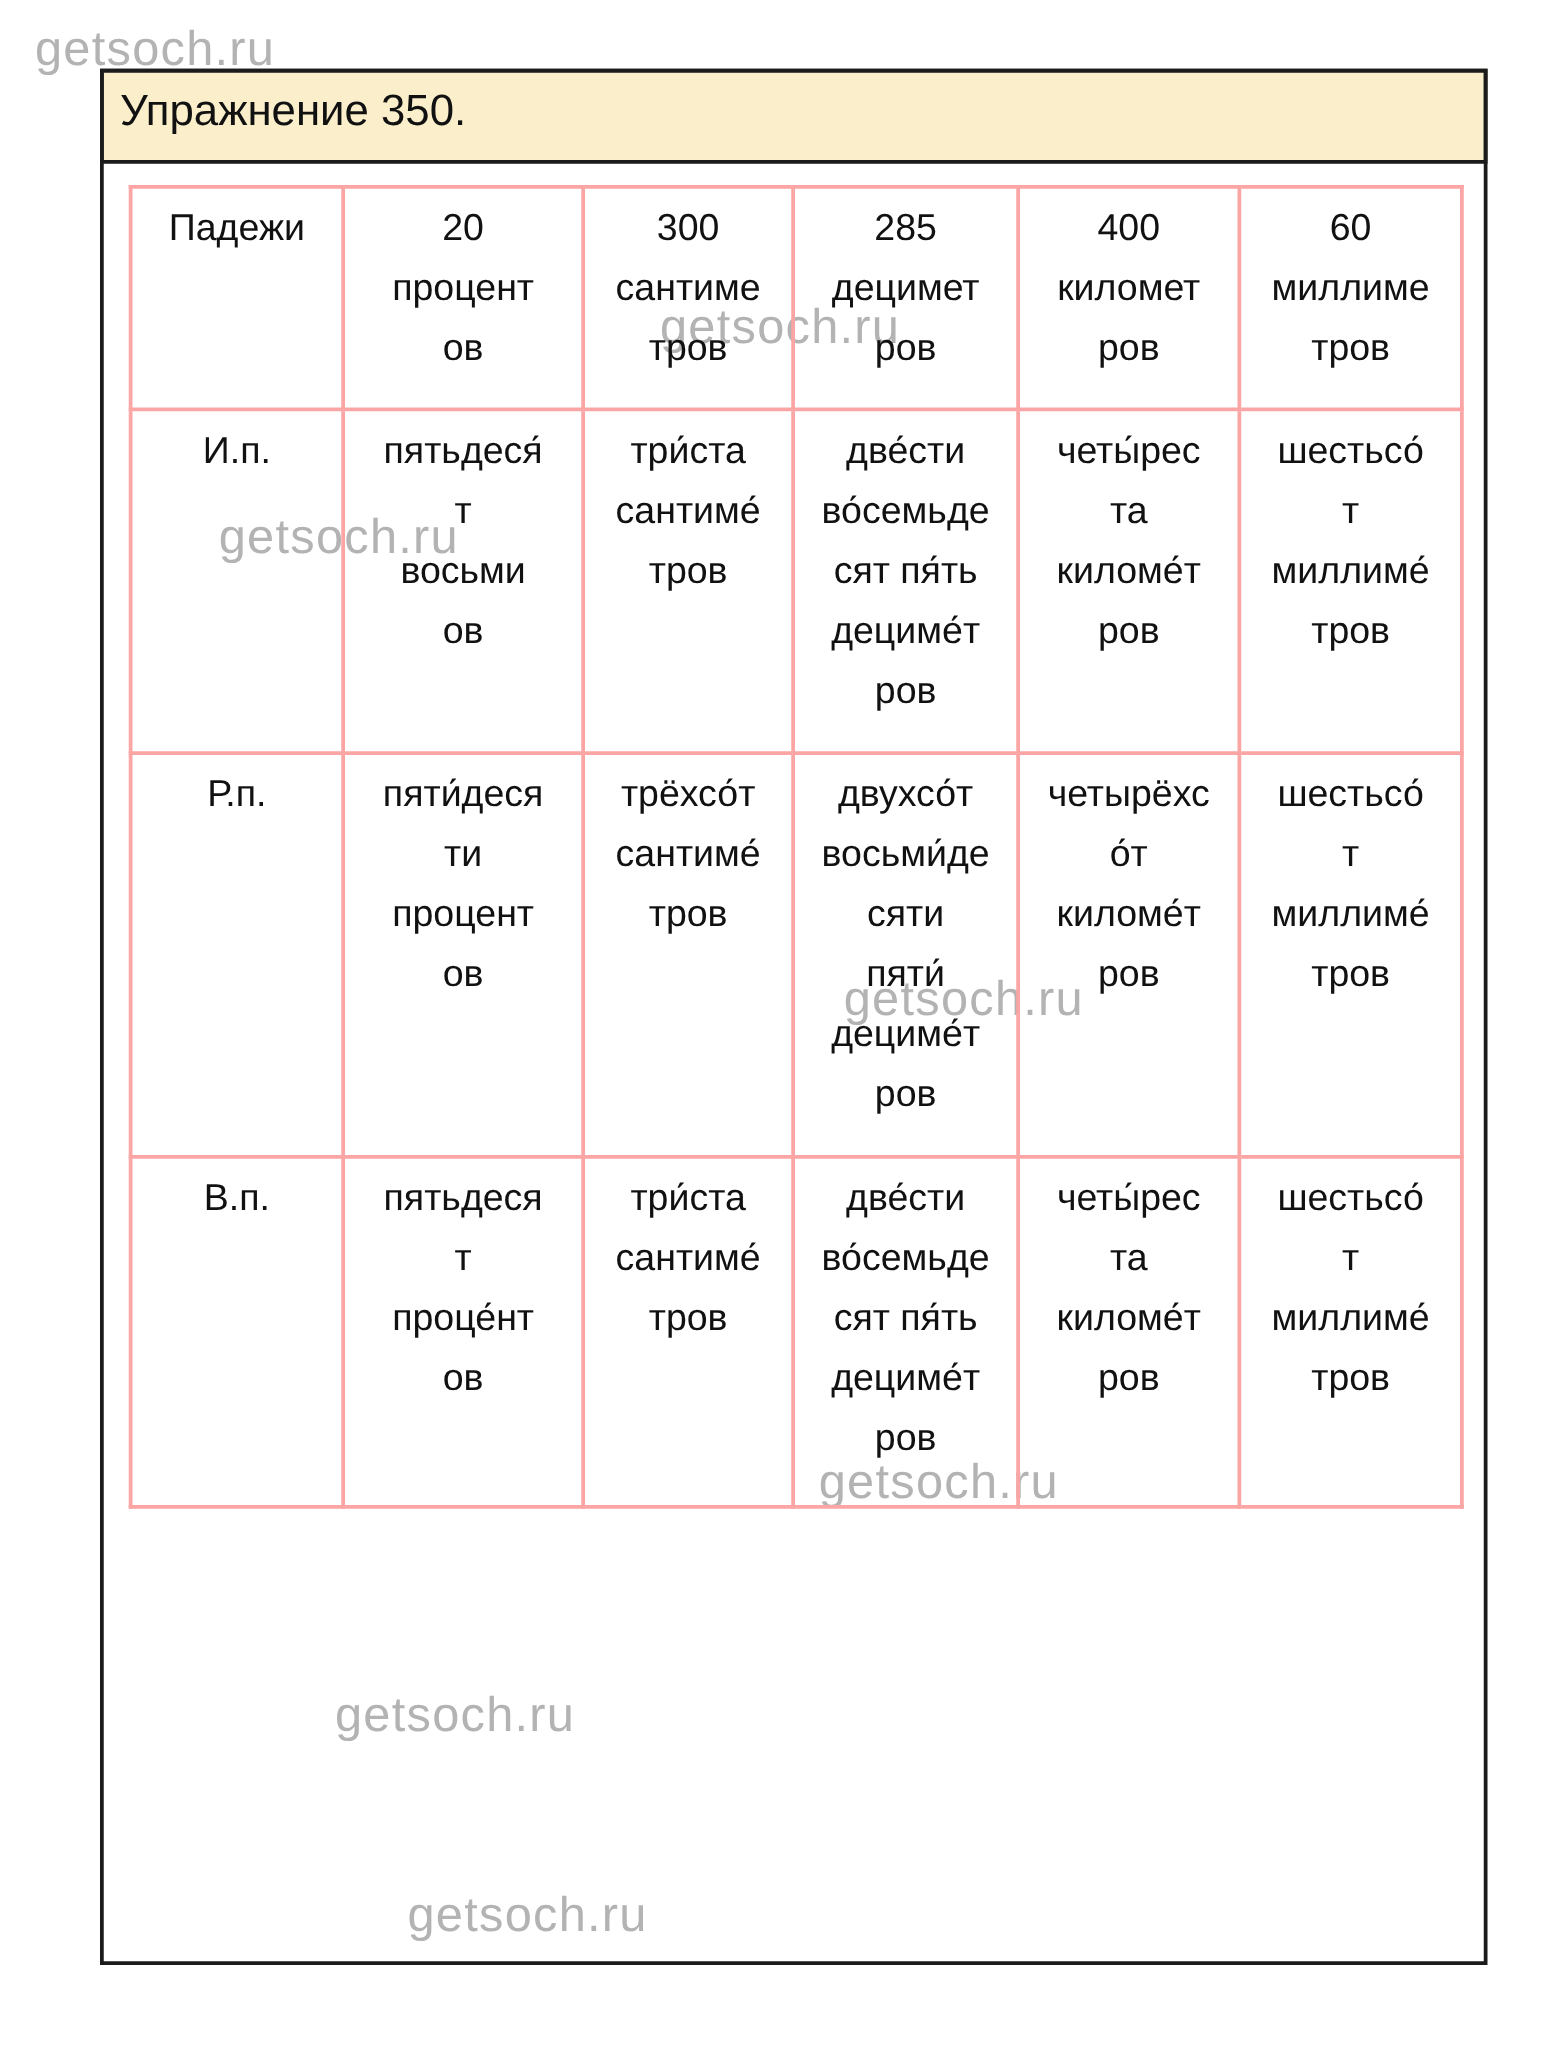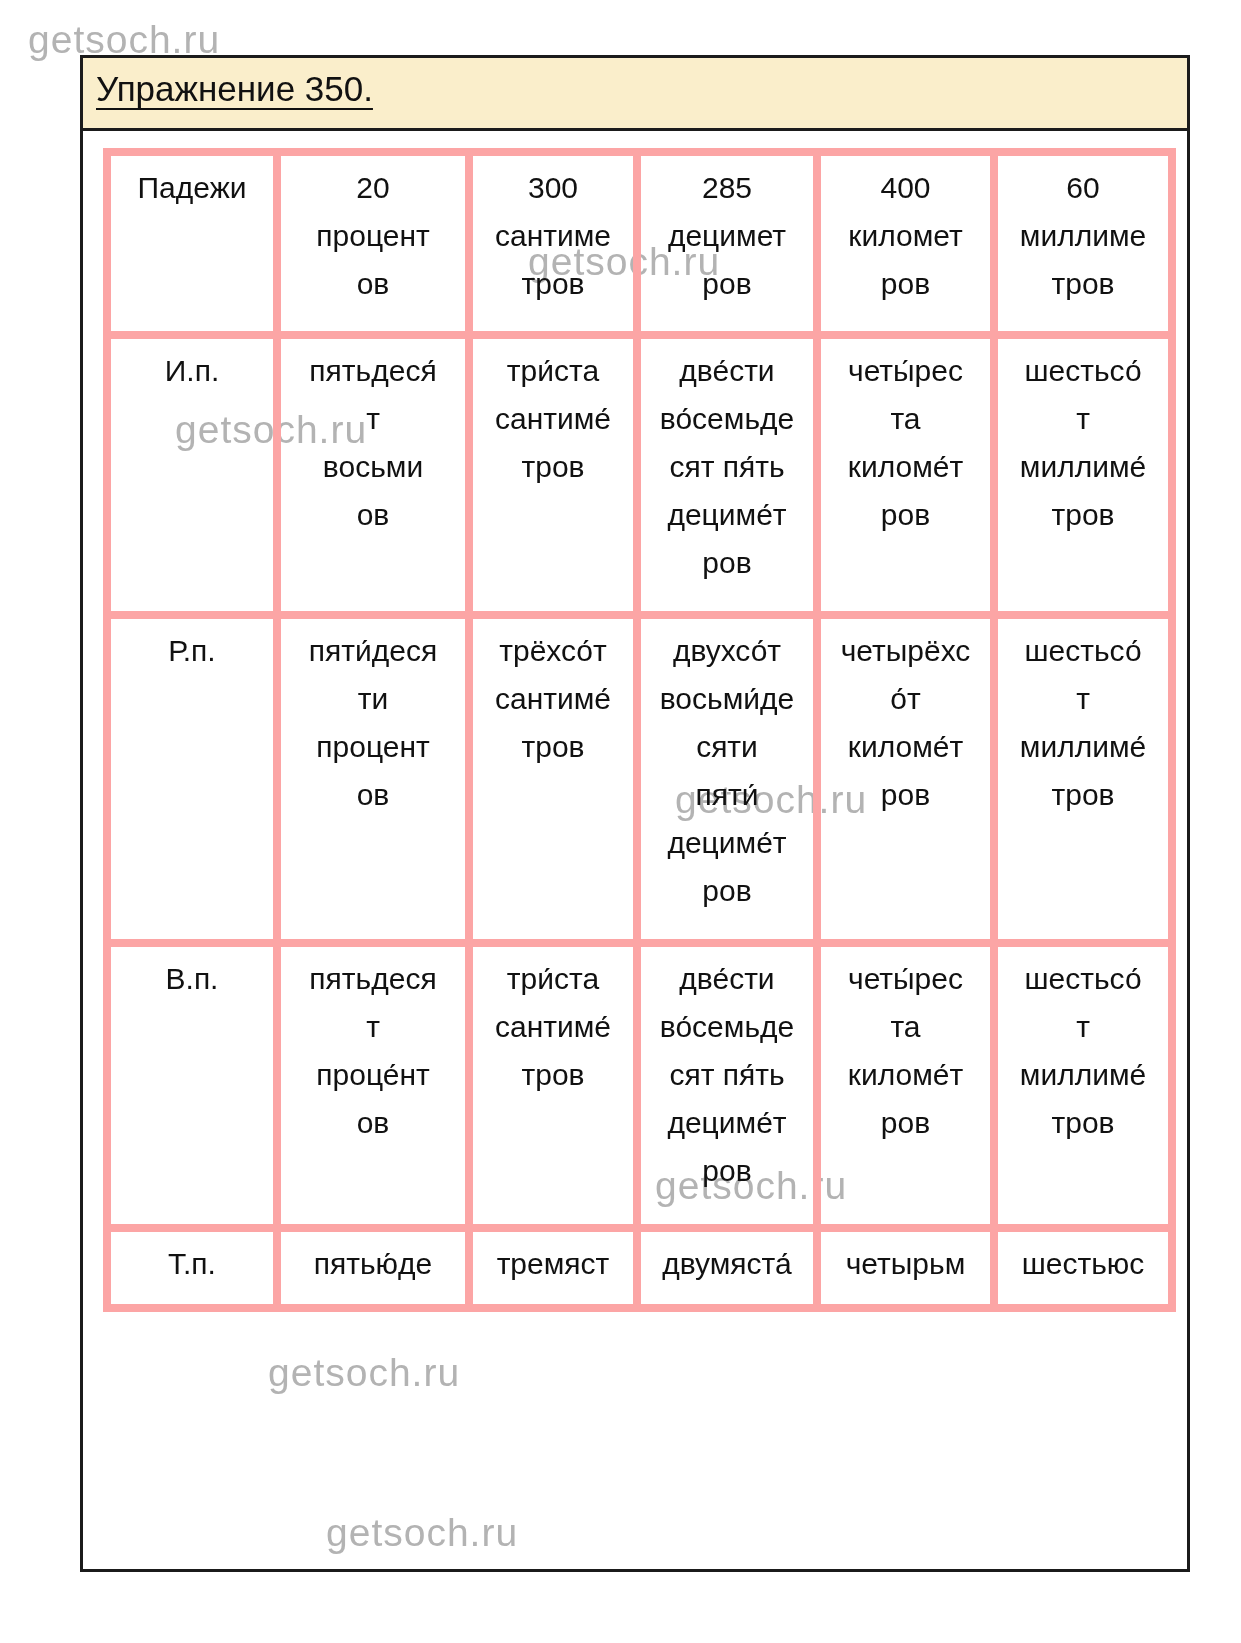--- a/index.html
+++ b/index.html
@@ -40,34 +40,33 @@
     border: 3px solid #1b1b1b;
     box-sizing: border-box;
     z-index: 0;
   }
   .title {
     position: absolute;
     left: 96px; top: 69px;
     font-size: 35px;
     font-weight: 500;
     z-index: 3;
-    text-decoration: underline;
     text-underline-offset: 7px;
     text-decoration-thickness: 2px;
   }
   table.grid {
     position: absolute;
     left: 103px; top: 148px;
     border-collapse: collapse;
     table-layout: fixed;
     z-index: 2;
     background: transparent;
   }
   table.grid td {
-    border: 8px solid #fca5a5;
+    border: 3px solid #fca5a5;
     vertical-align: top;
     text-align: center;
     font-size: 30px;
     line-height: 48px;
     padding: 8px 4px 0 4px;
     white-space: pre-line;
     overflow: hidden;
     background: transparent;
   }
   tr.r-header td { height: 167px; }
@@ -187,24 +186,16 @@
 ров</td>
         <td>четы́рес
 та
 киломе́т
 ров</td>
         <td>шестьсо́
 т
 миллиме́
 тров</td>
       </tr>
-      <tr class="r-tp">
-        <td>Т.п.</td>
-        <td>пятью́де</td>
-        <td>тремяст</td>
-        <td>двумяста́</td>
-        <td>четырьм</td>
-        <td>шестьюс</td>
-      </tr>
     </tbody>
   </table>
 
 </div>
 
 </body></html>

